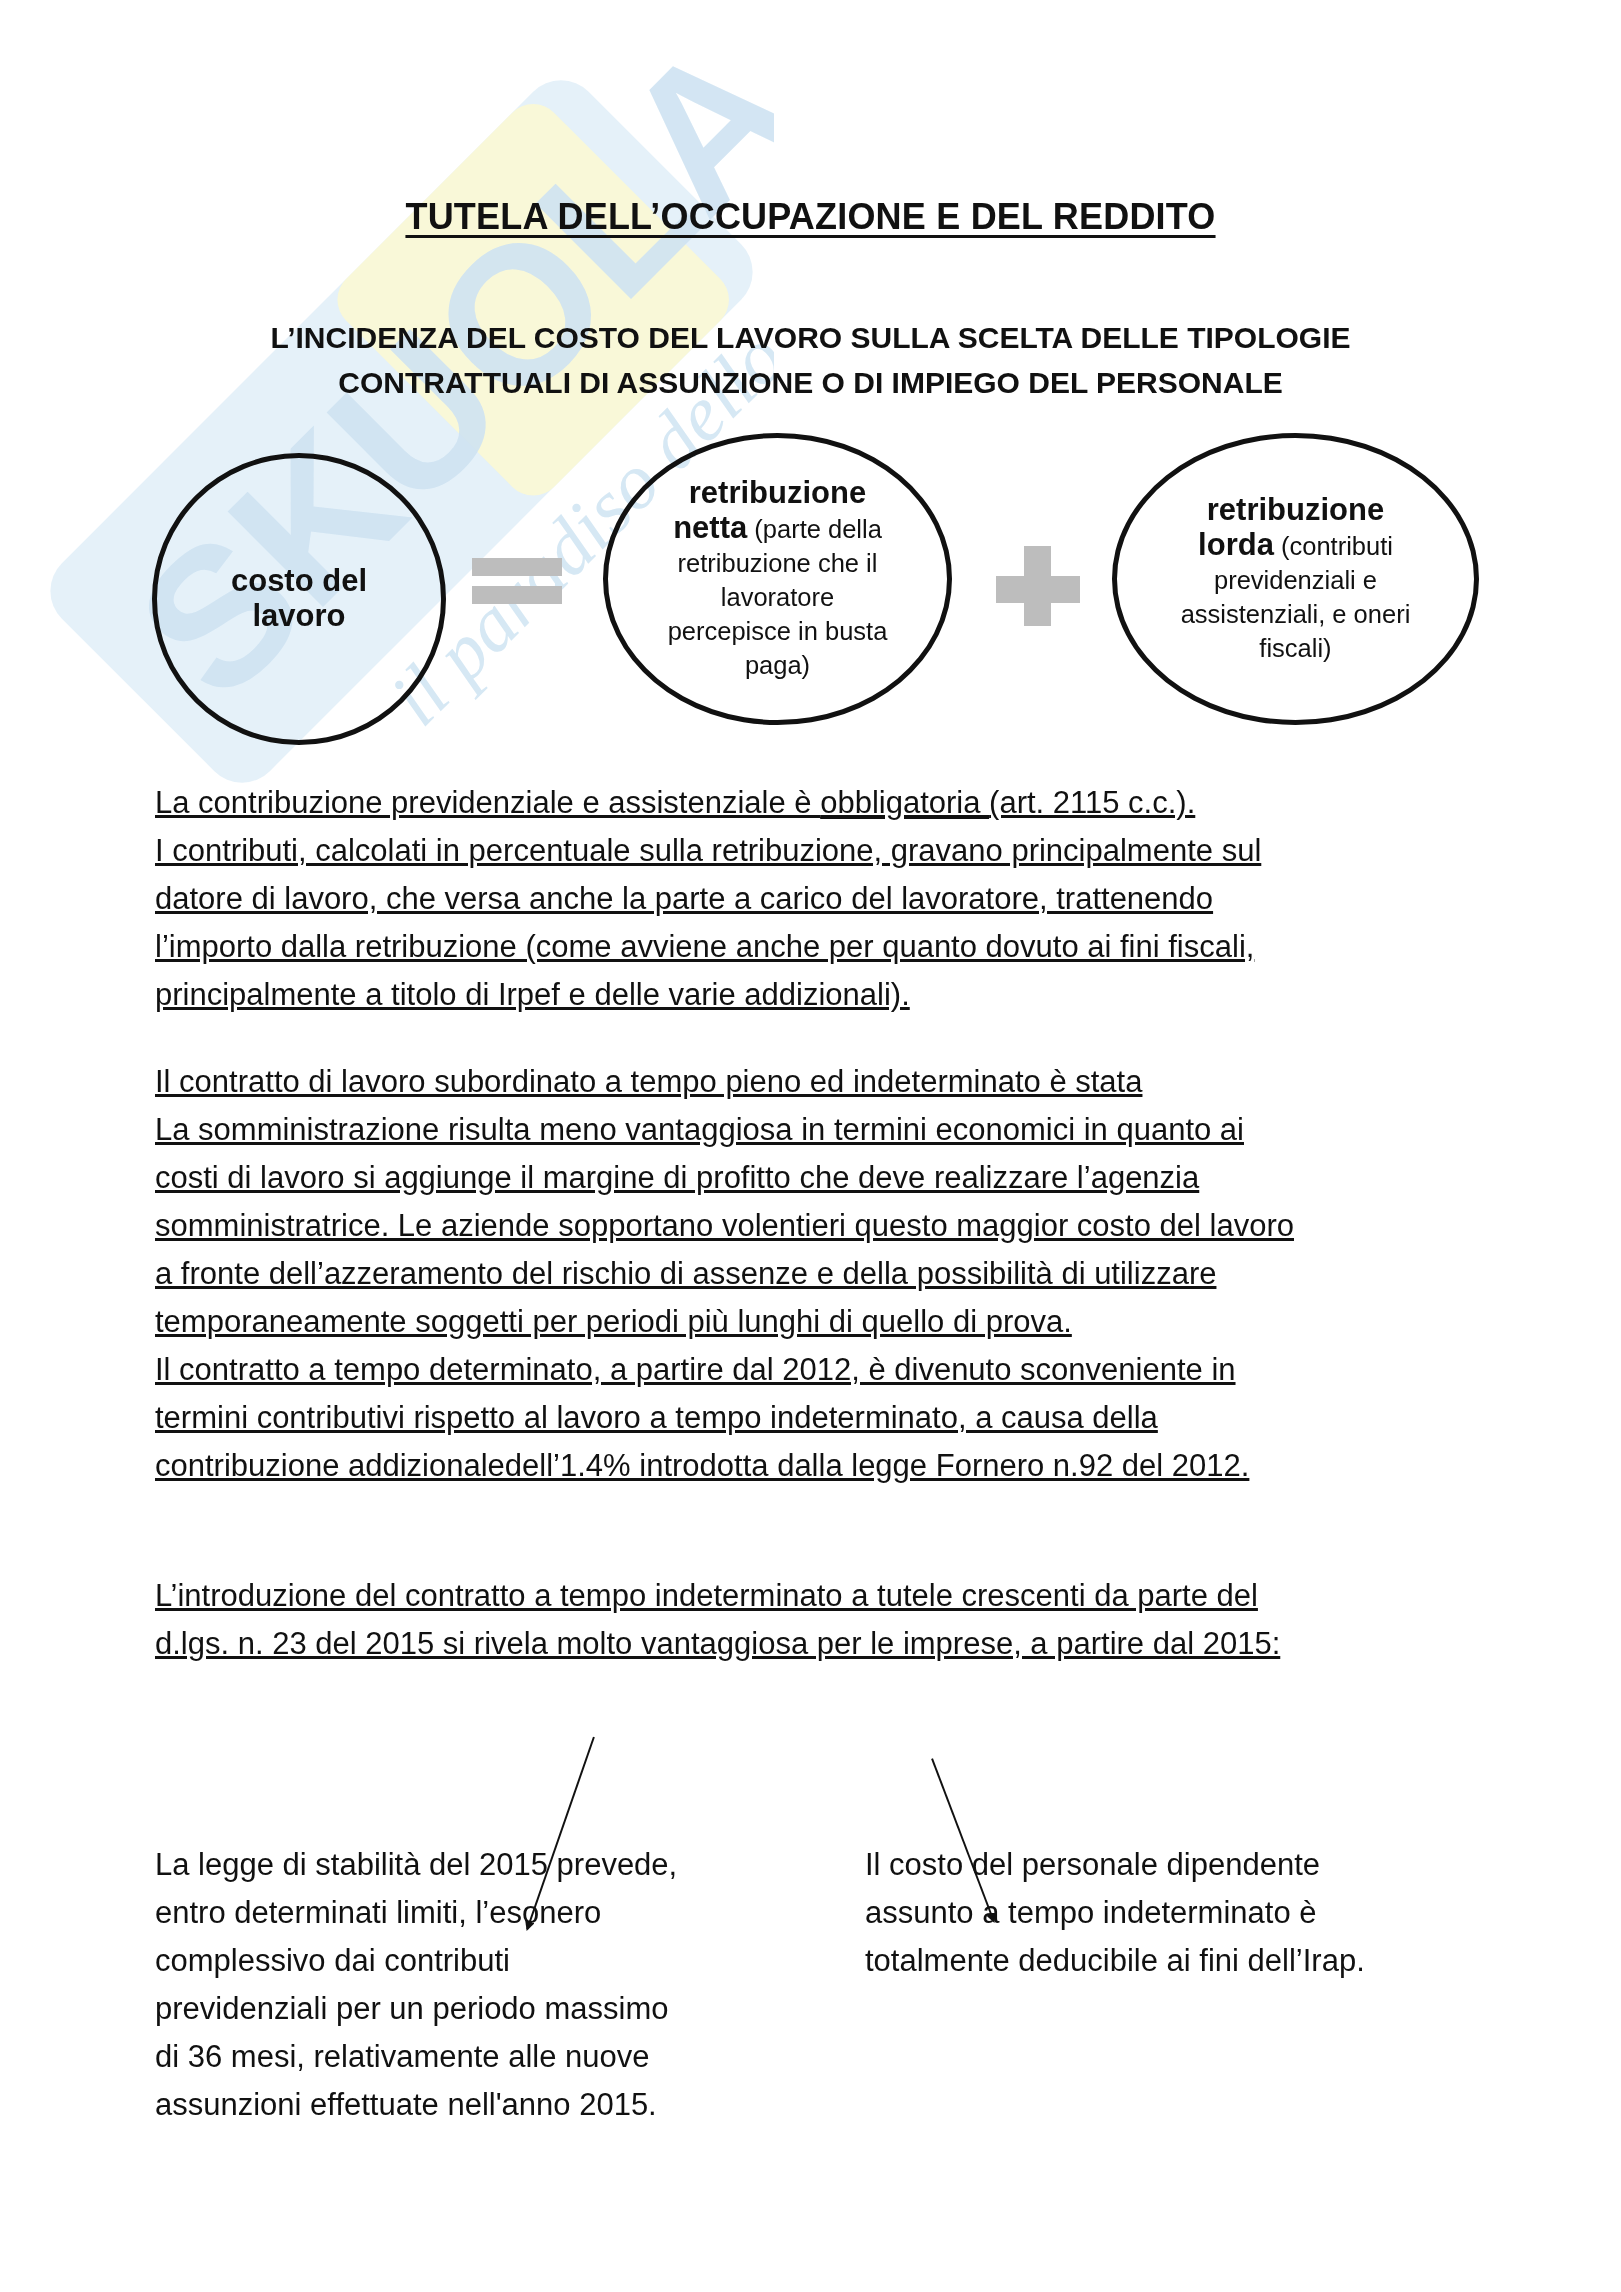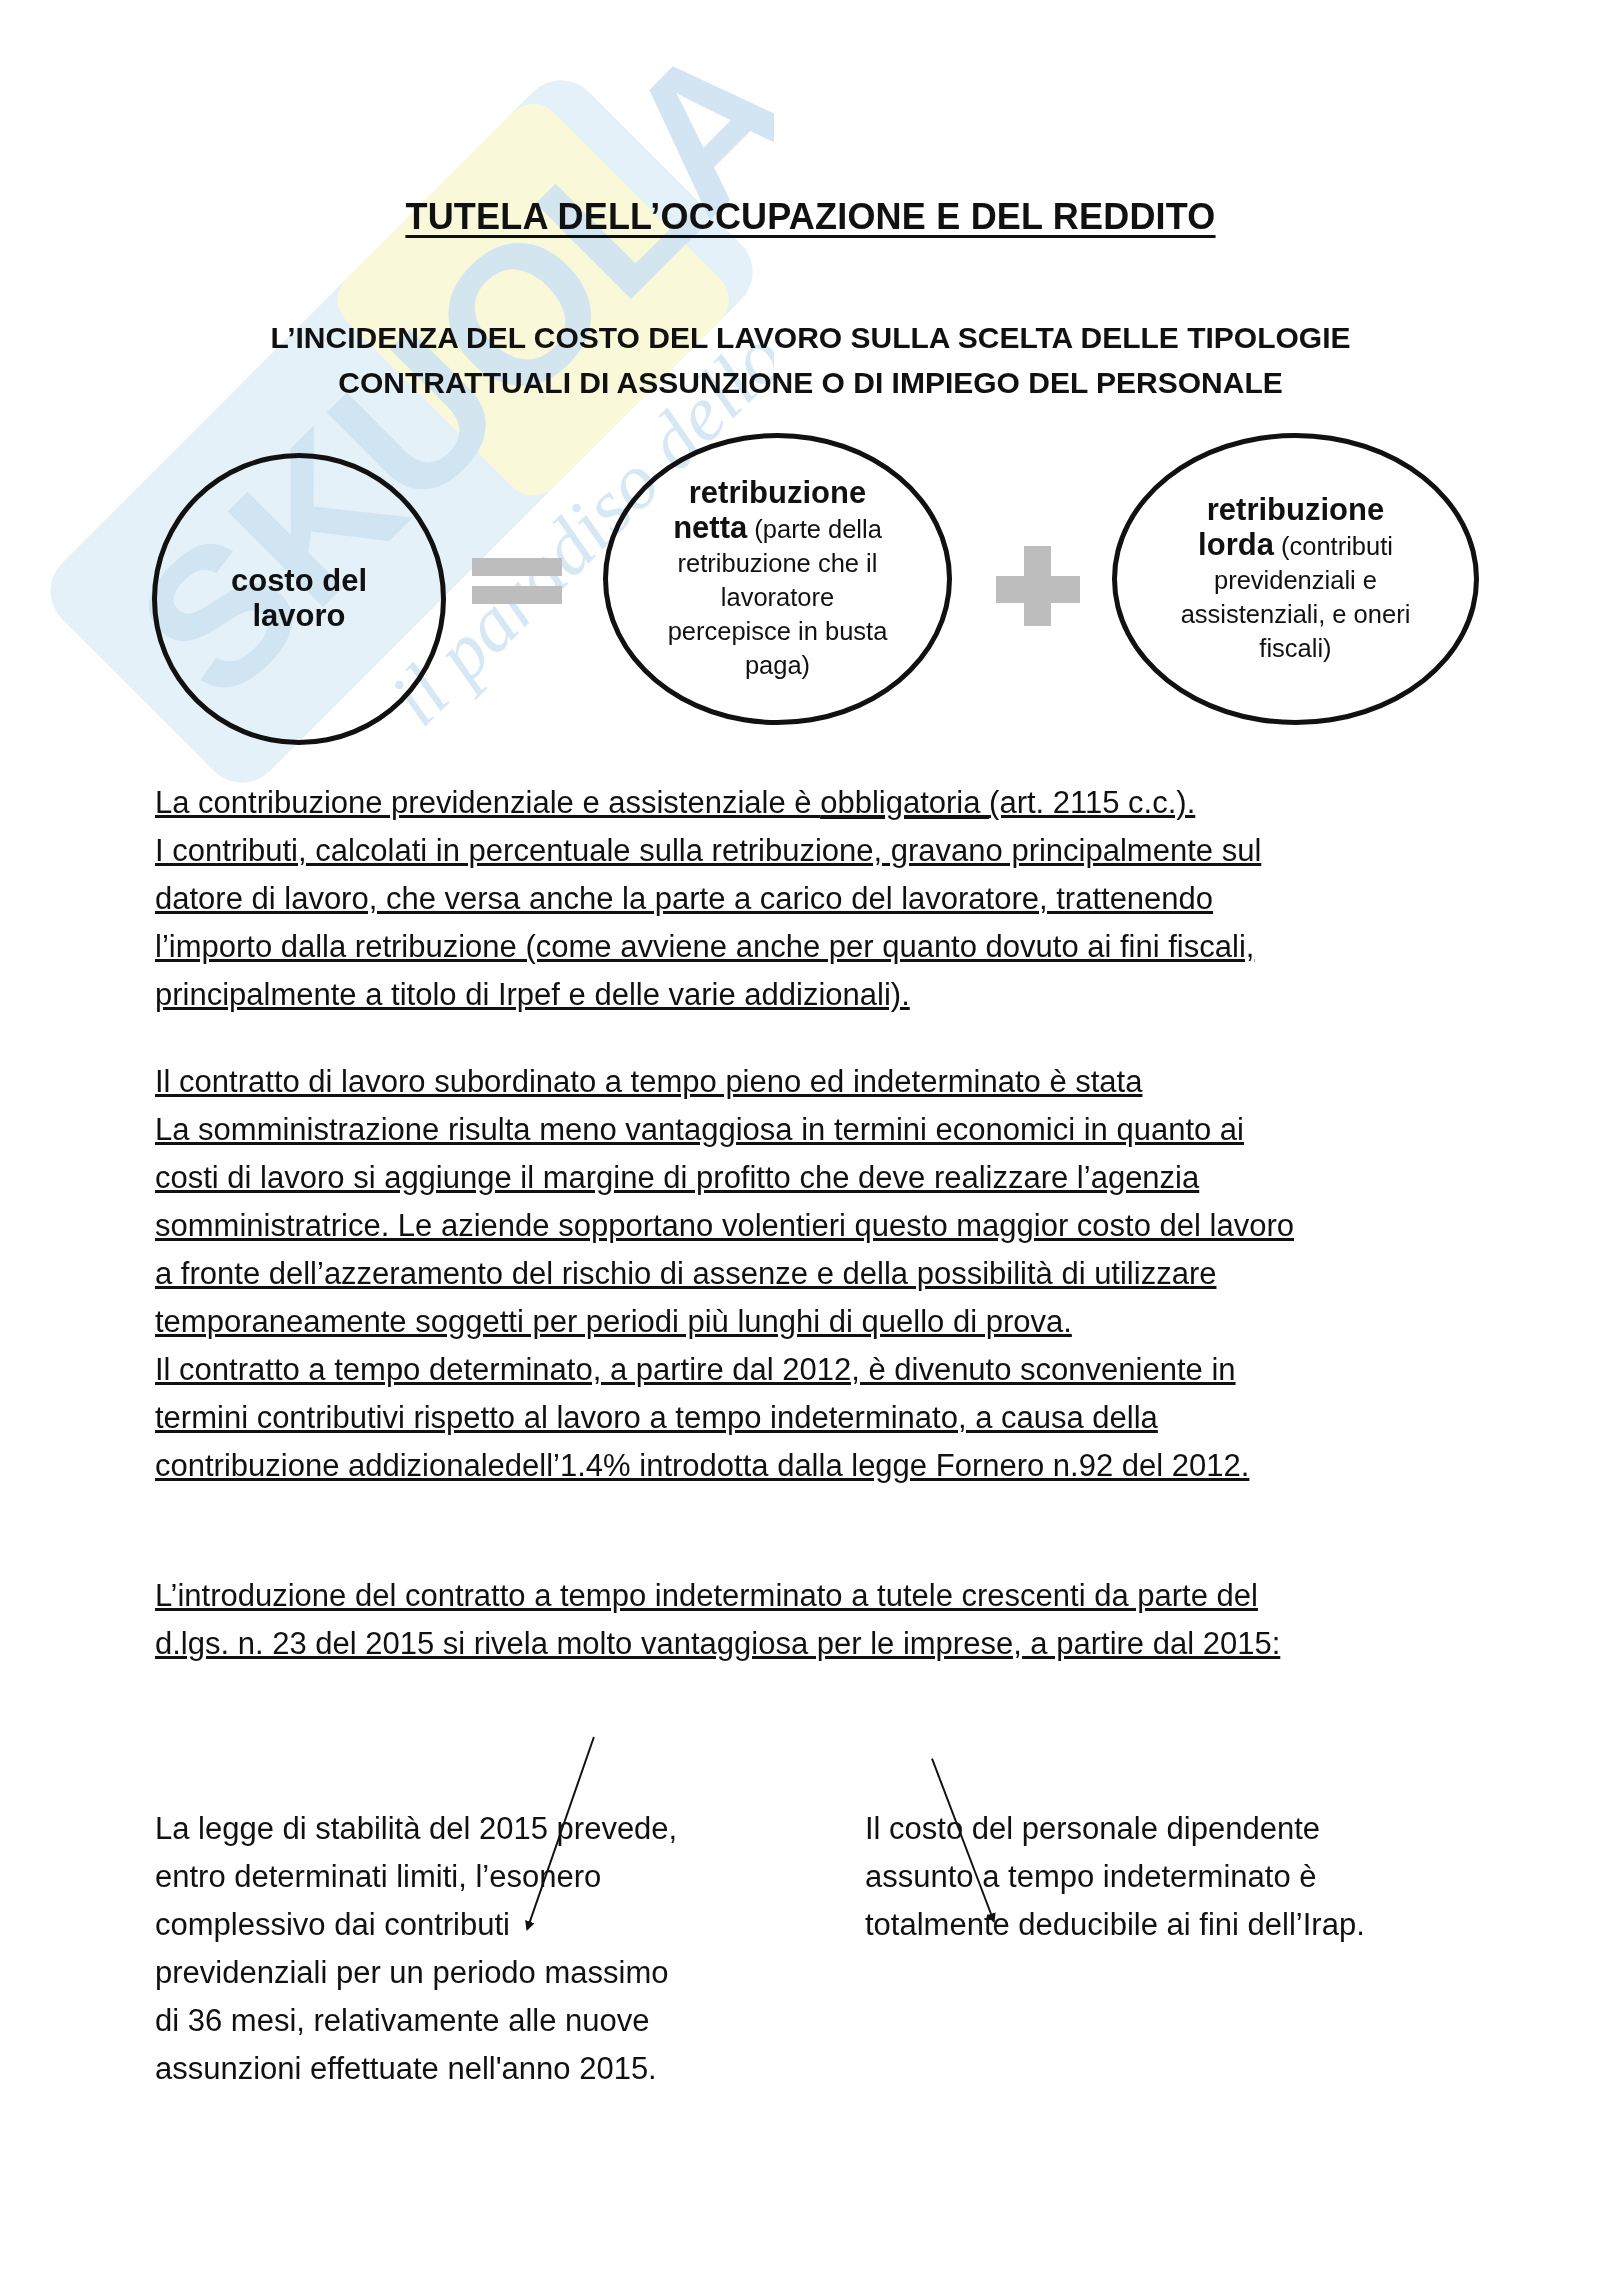--- a/index.html
+++ b/index.html
@@ -20,21 +20,21 @@
   .node { position: absolute; border: 5.9px solid #111; border-radius: 50%; box-sizing: border-box;
           display: flex; align-items: center; justify-content: center; text-align: center; background: transparent; }
   .node-text { font-size: 25.5px; line-height: 34px; }
   .node-text b { font-size: 31px; }
   .op { position: absolute; background: #bdbdbd; }
 
   .body { position: absolute; left: 155px; width: 1333px; font-size: 31px; line-height: 48px; }
   .body p { margin: 0; text-decoration: underline; }
   .u { text-decoration: underline; text-decoration-thickness: 2px; text-underline-offset: 3.9px; }
 
-  .col { position: absolute; font-size: 31px; line-height: 48px; }
+  .col { position: absolute; font-size: 31px; line-height: 48px; margin-top: 36px; }
   svg.arrows { position: absolute; left: 0; top: 0; width: 1621px; height: 2293px; pointer-events: none; }
 </style>
 </head>
 <body>
 
 <div class="page">
 
   <svg class="wm" viewBox="0 0 760 760">
     <g transform="translate(380,380) rotate(-45)">
       <rect x="-380" y="-150" width="760" height="300" rx="40" fill="#e1eef8" opacity="0.85"></rect>

